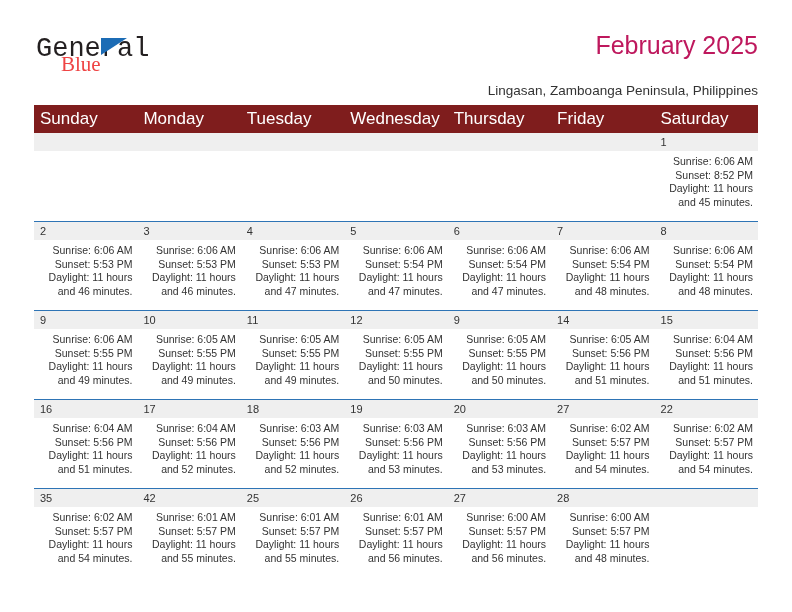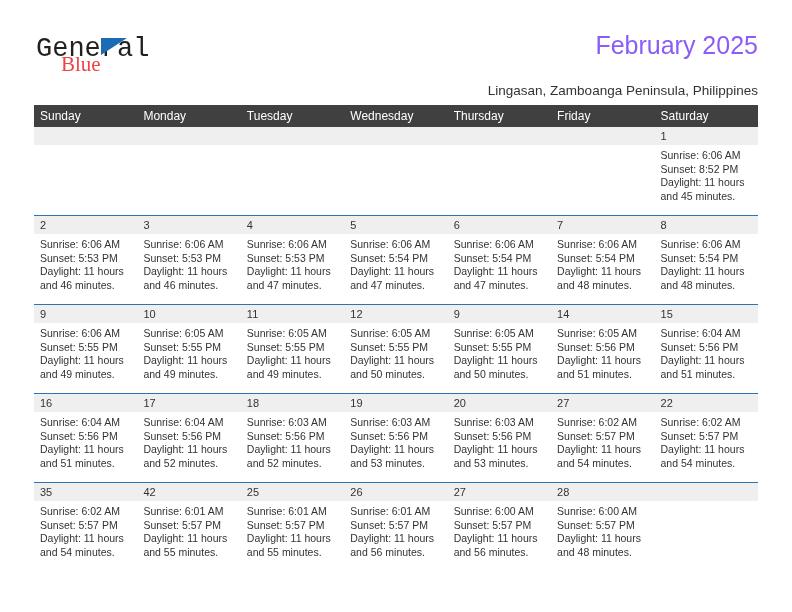--- a/index.html
+++ b/index.html
@@ -63,21 +63,21 @@
   }
 
   .title-block {
     position: absolute;
     right: 0;
     top: 0;
     text-align: right;
   }
   .cal-title {
     font-size: 25px;
-    color: #8b5cf6;
+    color: #be185d;
     line-height: 30px;
     white-space: nowrap;
   }
   .cal-subtitle {
     font-size: 13.5px;
     color: #333333;
     line-height: 20px;
     margin-top: 21px;
     white-space: nowrap;
   }
@@ -85,23 +85,23 @@
   
   .calendar {
     position: absolute;
     left: 34px;
     top: 105px;
     width: 724px;
     border-collapse: collapse;
     table-layout: fixed;
   }
   .calendar th {
-    background: #404040;
+    background: #7f1d1d;
     color: #ffffff;
-    font-size: 12px;
+    font-size: 17px;
     font-weight: normal;
     text-align: left;
     padding: 4px 0 4px 6px;
     height: 11px;
     border: none;
   }
   .calendar td {
     vertical-align: top;
     padding: 0;
     border: none;
@@ -119,20 +119,21 @@
     box-sizing: border-box;
     font-size: 11px;
     color: #333333;
     line-height: 15px;
   }
   .cell-body {
     padding: 4px 5px 0 6px;
     font-size: 10.5px;
     color: #333333;
     line-height: 13.6px;
+    text-align: right;
   }
   .cell-body div {
     white-space: nowrap;
   }
 </style>
 </head>
 <body>
 
 <div class="page">
 

